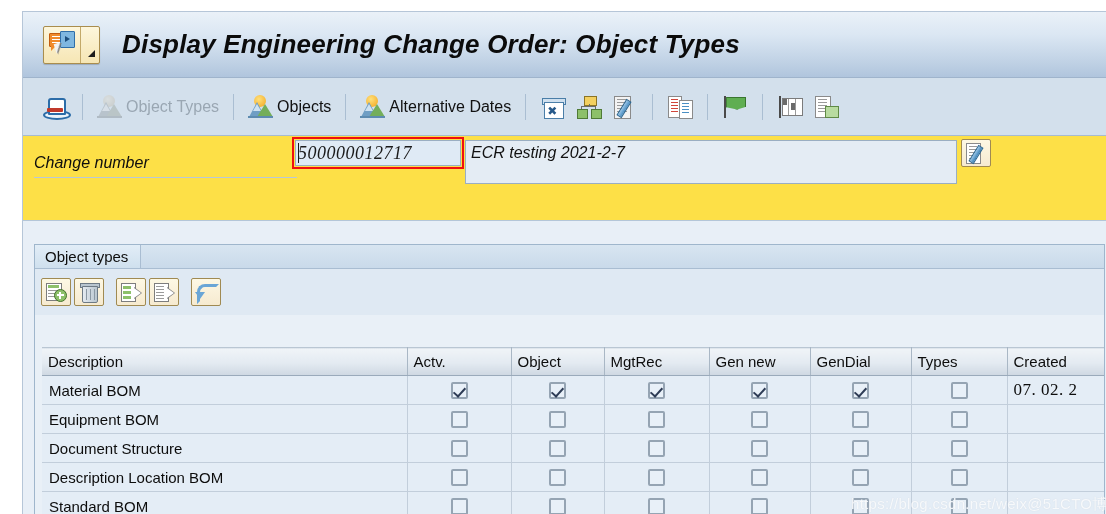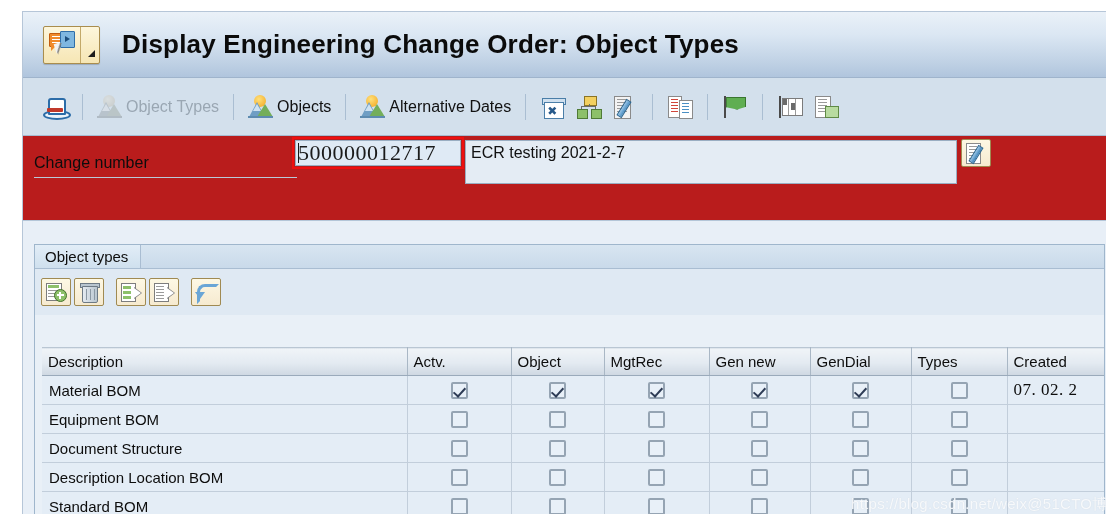--- a/index.html
+++ b/index.html
@@ -115,20 +115,21 @@
     position: absolute;
     right: 4px; bottom: 6px;
     width: 0; height: 0;
     border-left: 7px solid transparent;
     border-bottom: 7px solid #1c1c1c;
   }
   .title-text {
     margin-left: 22px;
     font-size: 26px;
     font-weight: bold;
+    font-style: italic;
     color: #0b0b0b;
     letter-spacing: .2px;
     white-space: nowrap;
   }
 
   
   .toolbar {
     position: relative;
     height: 58px;
     background: #d3e0ec;
@@ -316,22 +317,23 @@
   }
   .ic-docnote .tag {
     position:absolute; left:12px; top:11px; width:12px; height:10px;
     background:#b8dba0; border:1px solid #5f8a45;
   }
 
   
   .formarea {
     position: relative;
     height: 84px;
-    background: #b91c1c;
+    background: #fde047;
     border-bottom: 1px solid #b4c6d8;
+    font-style: italic;
   }
   .lbl-change {
     position: absolute;
     left: 11px; top: 18px;
     font-size: 16px;
     color: #0d0d0d;
   }
   .underline-fill {
     position: absolute;
     left: 11px; top: 41px;
@@ -347,21 +349,21 @@
     pointer-events: none;
   }
   .inp-change {
     position: absolute;
     left: 272px; top: 4px;
     width: 166px; height: 26px;
     background: #dfeaf5;
     border: 1px solid #9aaec2;
     box-sizing: border-box;
     font-family: "Liberation Serif", serif;
-    font-size: 22px;
+    font-size: 18px;
     color: #1a1a1a;
     padding: 0 2px;
     line-height: 24px;
     letter-spacing: .5px;
   }
   .caret {
     position: absolute;
     left: 275px; top: 7px;
     width: 1px; height: 20px;
     background: #1a1a1a;

